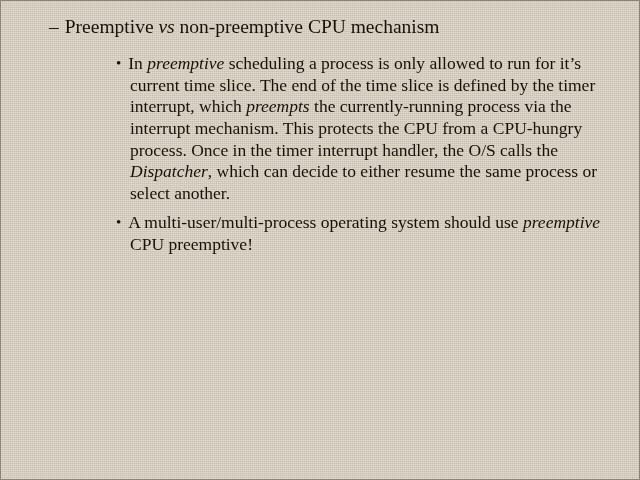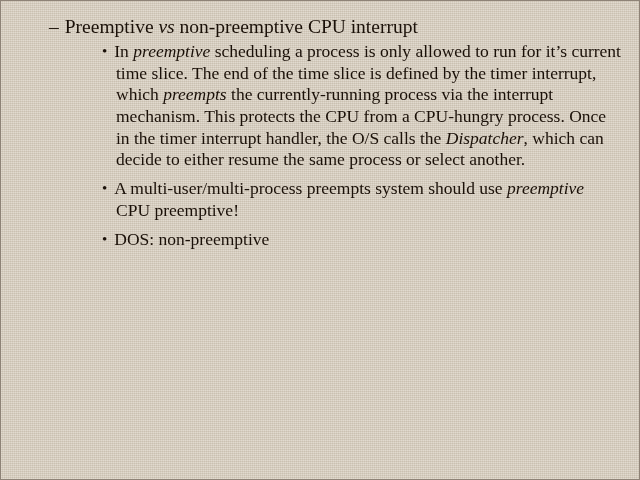--- a/index.html
+++ b/index.html
@@ -38,21 +38,21 @@
     line-height: 1.18;
     margin: 0 0 3px 0;
     padding-left: 46px;
     text-indent: -16px;
     white-space: nowrap;
   }
   .level1 .dash {
     padding-right: 6px;
   }
   .bullets {
-    margin: 1px;
+    margin: 15px;
     padding: 0;
     list-style: none;
   }
   .level2 {
     font-size: 17.5px;
     line-height: 1.24;
     margin: 0 0 7px 0;
     padding-left: 96px;
     text-indent: -14px;
     text-align: left;
@@ -68,29 +68,26 @@
   em {
   }
 </style>
 </head>
 <body>
 
 <div id="slide">
   <div id="content">
 
     <div class="level1">
-      <span class="dash">–</span><span><span>Preemptive </span><em>vs</em><span> non-preemptive CPU interrupt</span></span>
+      <span class="dash">–</span><span><span>Preemptive </span><em>vs</em><span> non-preemptive CPU mechanism</span></span>
     </div>
 
     <ul class="bullets">
       <li class="level2">
         <span class="dot">•</span><span class="txt"><span>In </span><em>preemptive</em><span> scheduling a process is only allowed to run for it’s current time slice.  The end of the time slice is defined by the timer interrupt, which </span><em>preempts</em><span> the currently-running process via the interrupt mechanism. This protects the CPU from a CPU-hungry process.   Once in the timer interrupt handler, the O/S calls the </span><em>Dispatcher</em><span>, which can decide to either resume the same process or select another.</span></span>
       </li>
       <li class="level2">
-        <span class="dot">•</span><span class="txt"><span>A multi-user/multi-process preempts system should use </span><em>preemptive</em><span> CPU preemptive!</span></span>
-      </li>
-      <li class="level2">
-        <span class="dot">•</span><span class="txt"><span>DOS: non-preemptive</span></span>
+        <span class="dot">•</span><span class="txt"><span>A multi-user/multi-process operating system should use </span><em>preemptive</em><span> CPU preemptive!</span></span>
       </li>
     </ul>
 
   </div>
 </div>
 
 </body></html>

